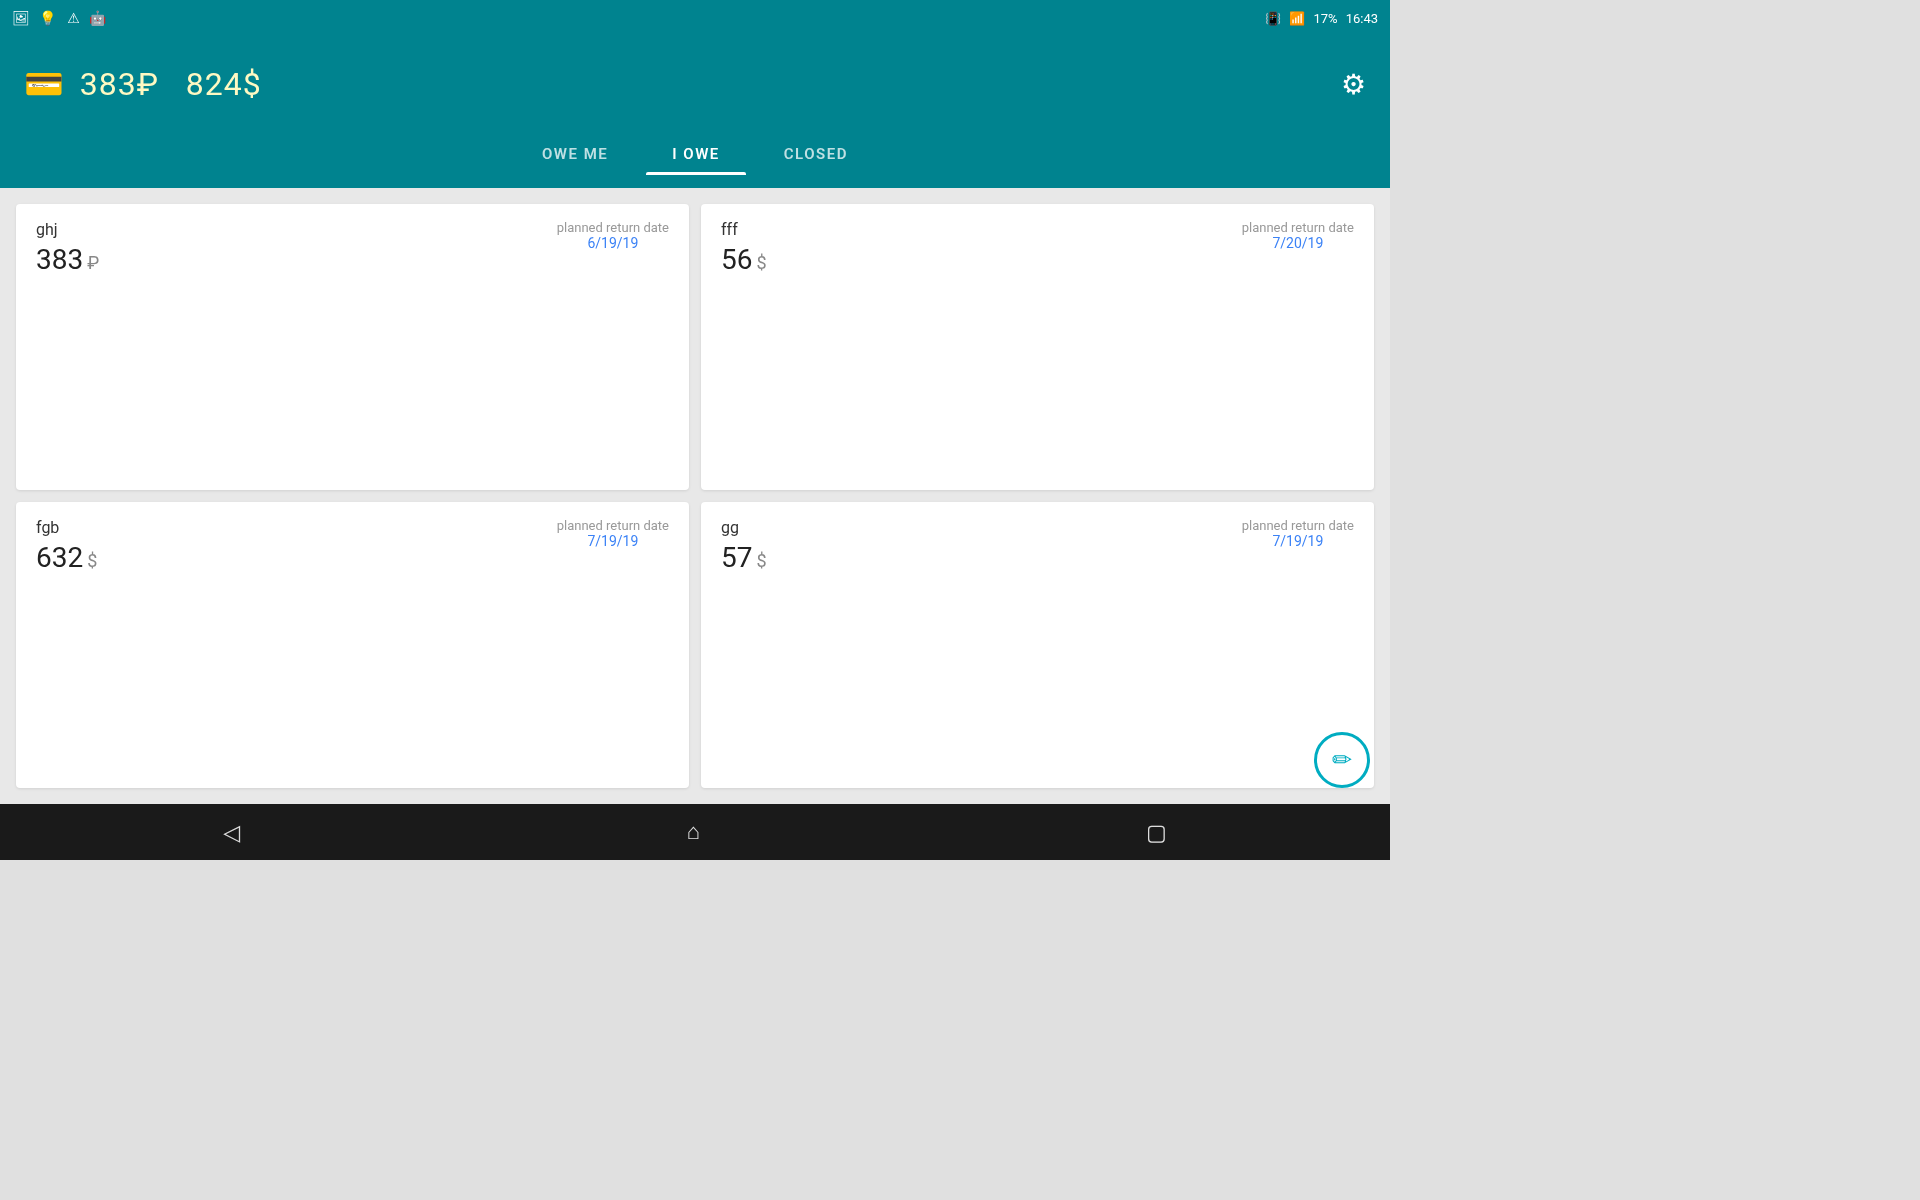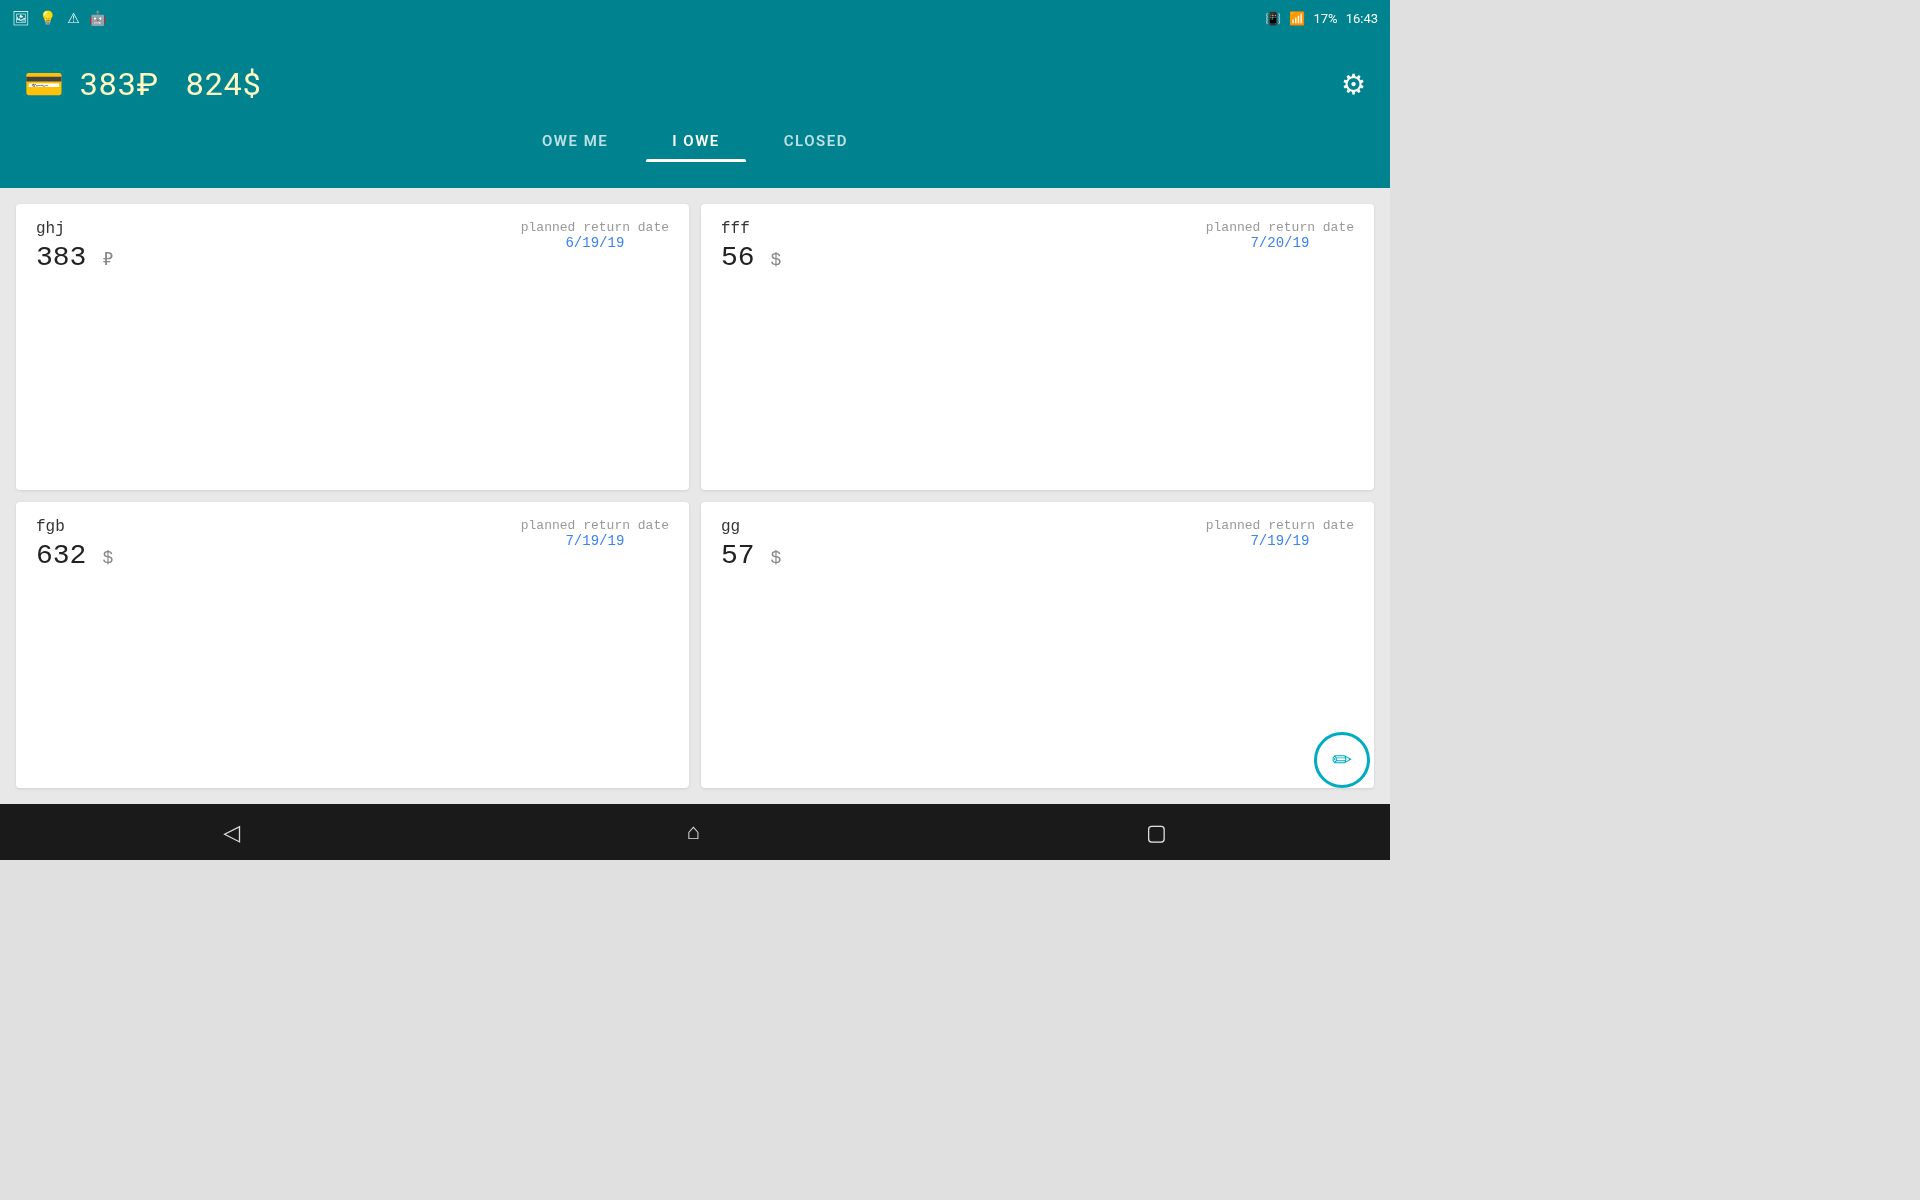--- a/index.html
+++ b/index.html
@@ -66,21 +66,21 @@
       color: white;
       font-size: 28px;
       cursor: pointer;
     }
 
     
     .tab-bar {
       background: #00838f;
       height: 56px;
       display: flex;
-      align-items: flex-start;
+      align-items: center;
       justify-content: center;
       gap: 0;
     }
     .tab {
       color: rgba(255,255,255,0.75);
       font-size: 15px;
       font-weight: 600;
       letter-spacing: 1.5px;
       text-transform: uppercase;
       padding: 0 32px 12px;
@@ -122,35 +122,34 @@
       flex-direction: column;
       justify-content: space-between;
       box-shadow: 0 1px 3px rgba(0,0,0,0.1);
       min-height: 100px;
       cursor: pointer;
     }
     .card-top {
       display: flex;
       justify-content: space-between;
       align-items: flex-start;
-      font-family: Liberation Mono, monospace;
     }
     .card-name {
       font-size: 16px;
       color: #333;
       font-weight: 400;
       margin-bottom: 4px;
     }
     .card-amount {
       font-size: 28px;
       font-weight: 400;
       color: #222;
       display: flex;
       align-items: baseline;
-      gap: 16px;
+      gap: 4px;
     }
     .card-amount .currency {
       font-size: 18px;
       color: #888;
     }
     .card-date-section {
       text-align: center;
     }
     .card-date-label {
       font-size: 13px;

